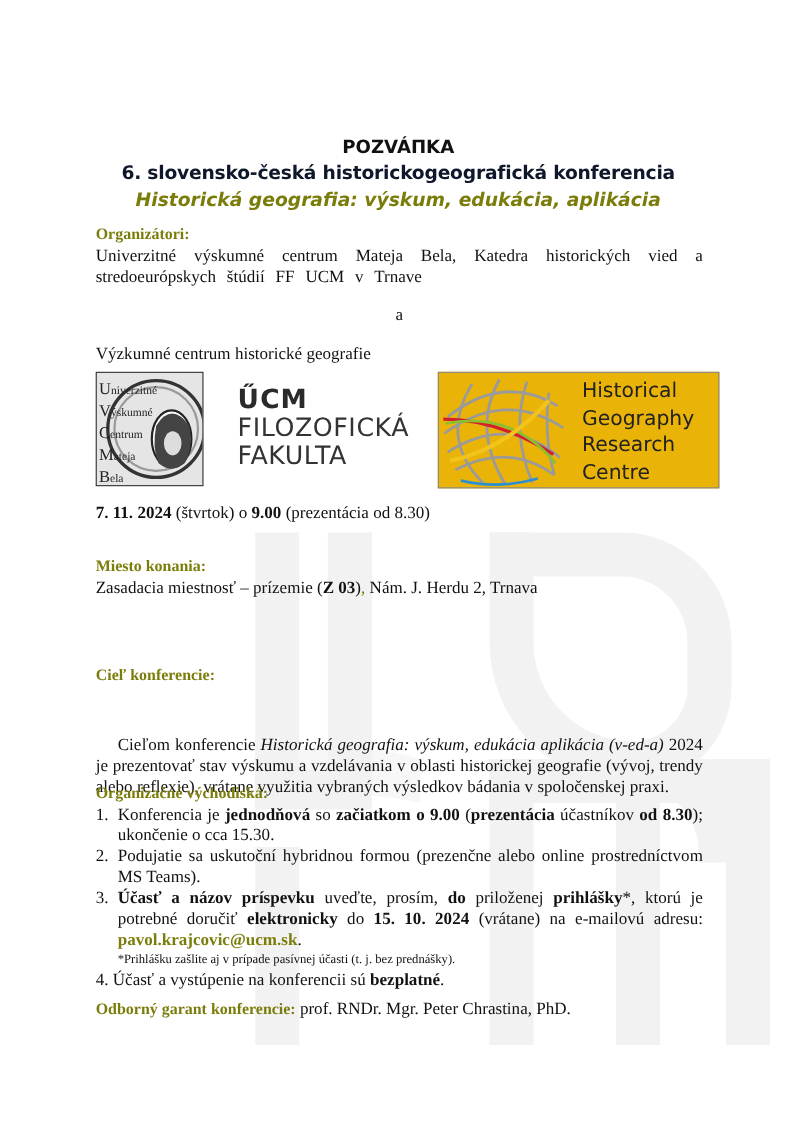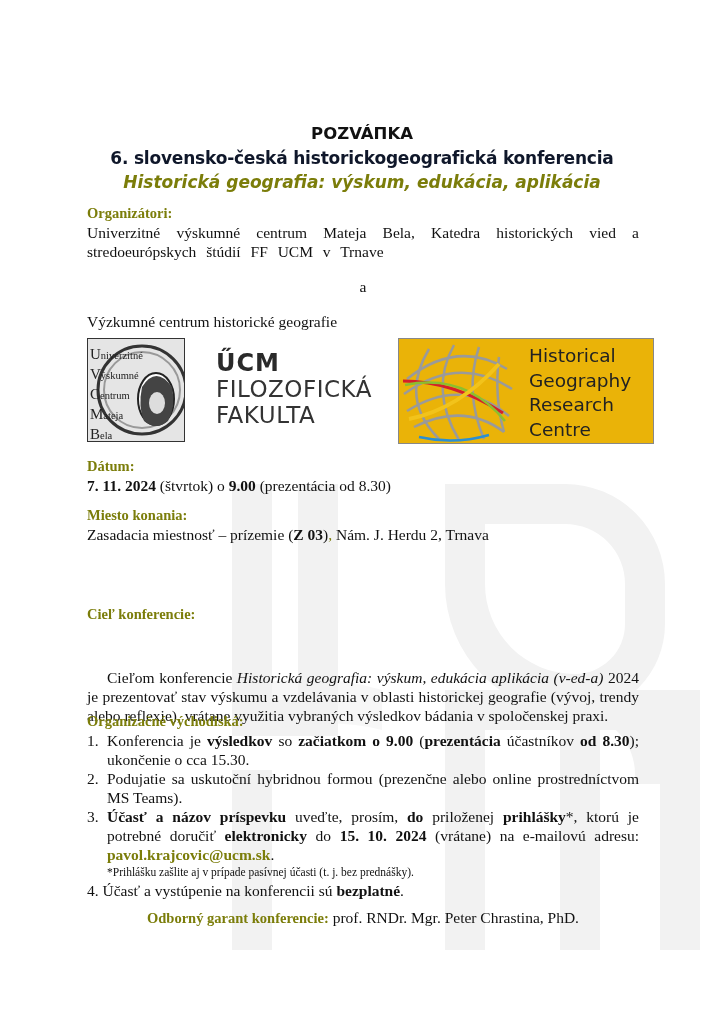--- a/index.html
+++ b/index.html
@@ -117,51 +117,50 @@
     </svg>
     <div class="txtlogo">
       <div>Historical</div>
       <div>Geography</div>
       <div>Research</div>
       <div>Centre</div>
     </div>
   </div>
 
   <div class="abs txt" style="top:457px;">
-    <div class="head">Dátum:</div>
     <div><b>7. 11. 2024</b><span> (štvrtok) o </span><b>9.00</b><span> (prezentácia od 8.30)</span></div>
   </div>
 
   <div class="abs txt" style="top:506px;">
     <div class="head">Miesto konania:</div>
     <div><span>Zasadacia miestnosť – prízemie (</span><b>Z 03</b><span>)</span><span class="olive">,</span><span> Nám. J. Herdu 2, Trnava</span></div>
   </div>
 
 
   <div class="abs txt" style="top:605px;">
     <div class="head">Cieľ konferencie:</div>
     <div class="just" style="text-indent:20px;margin-top:44px;"><span>Cieľom konferencie </span><i>Historická geografia: výskum, edukácia aplikácia (v-ed-a)</i><span> 2024 je prezentovať stav výskumu a vzdelávania v oblasti historickej geografie (vývoj, trendy alebo reflexie), vrátane využitia vybraných výsledkov bádania v spoločenskej praxi.</span></div>
   </div>
 
   <div class="abs txt" style="top:712px;">
     <div class="head">Organizačné východiská:</div>
     <ol class="items">
       <li class="item just">
-        <span class="num">1.</span><span>Konferencia je </span><b>výsledkov</b><span> so </span><b>začiatkom o 9.00</b><span> (</span><b>prezentácia</b><span> účastníkov </span><b>od 8.30</b><span>); ukončenie o cca 15.30.</span>
+        <span class="num">1.</span><span>Konferencia je </span><b>jednodňová</b><span> so </span><b>začiatkom o 9.00</b><span> (</span><b>prezentácia</b><span> účastníkov </span><b>od 8.30</b><span>); ukončenie o cca 15.30.</span>
       </li>
       <li class="item just">
         <span class="num">2.</span><span>Podujatie sa uskutoční hybridnou formou (prezenčne alebo online prostredníctvom MS Teams).</span>
       </li>
       <li class="item just">
         <span class="num">3.</span><b>Účasť a názov príspevku</b><span> uveďte, prosím, </span><b>do</b><span> priloženej </span><b>prihlášky</b><span>*, ktorú je potrebné doručiť </span><b>elektronicky</b><span> do </span><b>15. 10. 2024</b><span> (vrátane) na e-mailovú adresu: </span><a class="mail">pavol.krajcovic@ucm.sk</a><span>.</span>
       </li>
       <li class="note">*Prihlášku zašlite aj v prípade pasívnej účasti (t. j. bez prednášky).</li>
       <li>
         <span>4.</span><span> Účasť a vystúpenie na konferencii sú </span><b>bezplatné</b><span>.</span>
       </li>
     </ol>
   </div>
 
-  <div class="abs txt" style="top:908px;text-align:center;">
+  <div class="abs txt" style="top:908px;">
     <span class="head">Odborný garant konferencie:</span><span> prof. RNDr. Mgr. Peter Chrastina, PhD.</span>
   </div>
 
 </div>
 
 </body></html>

